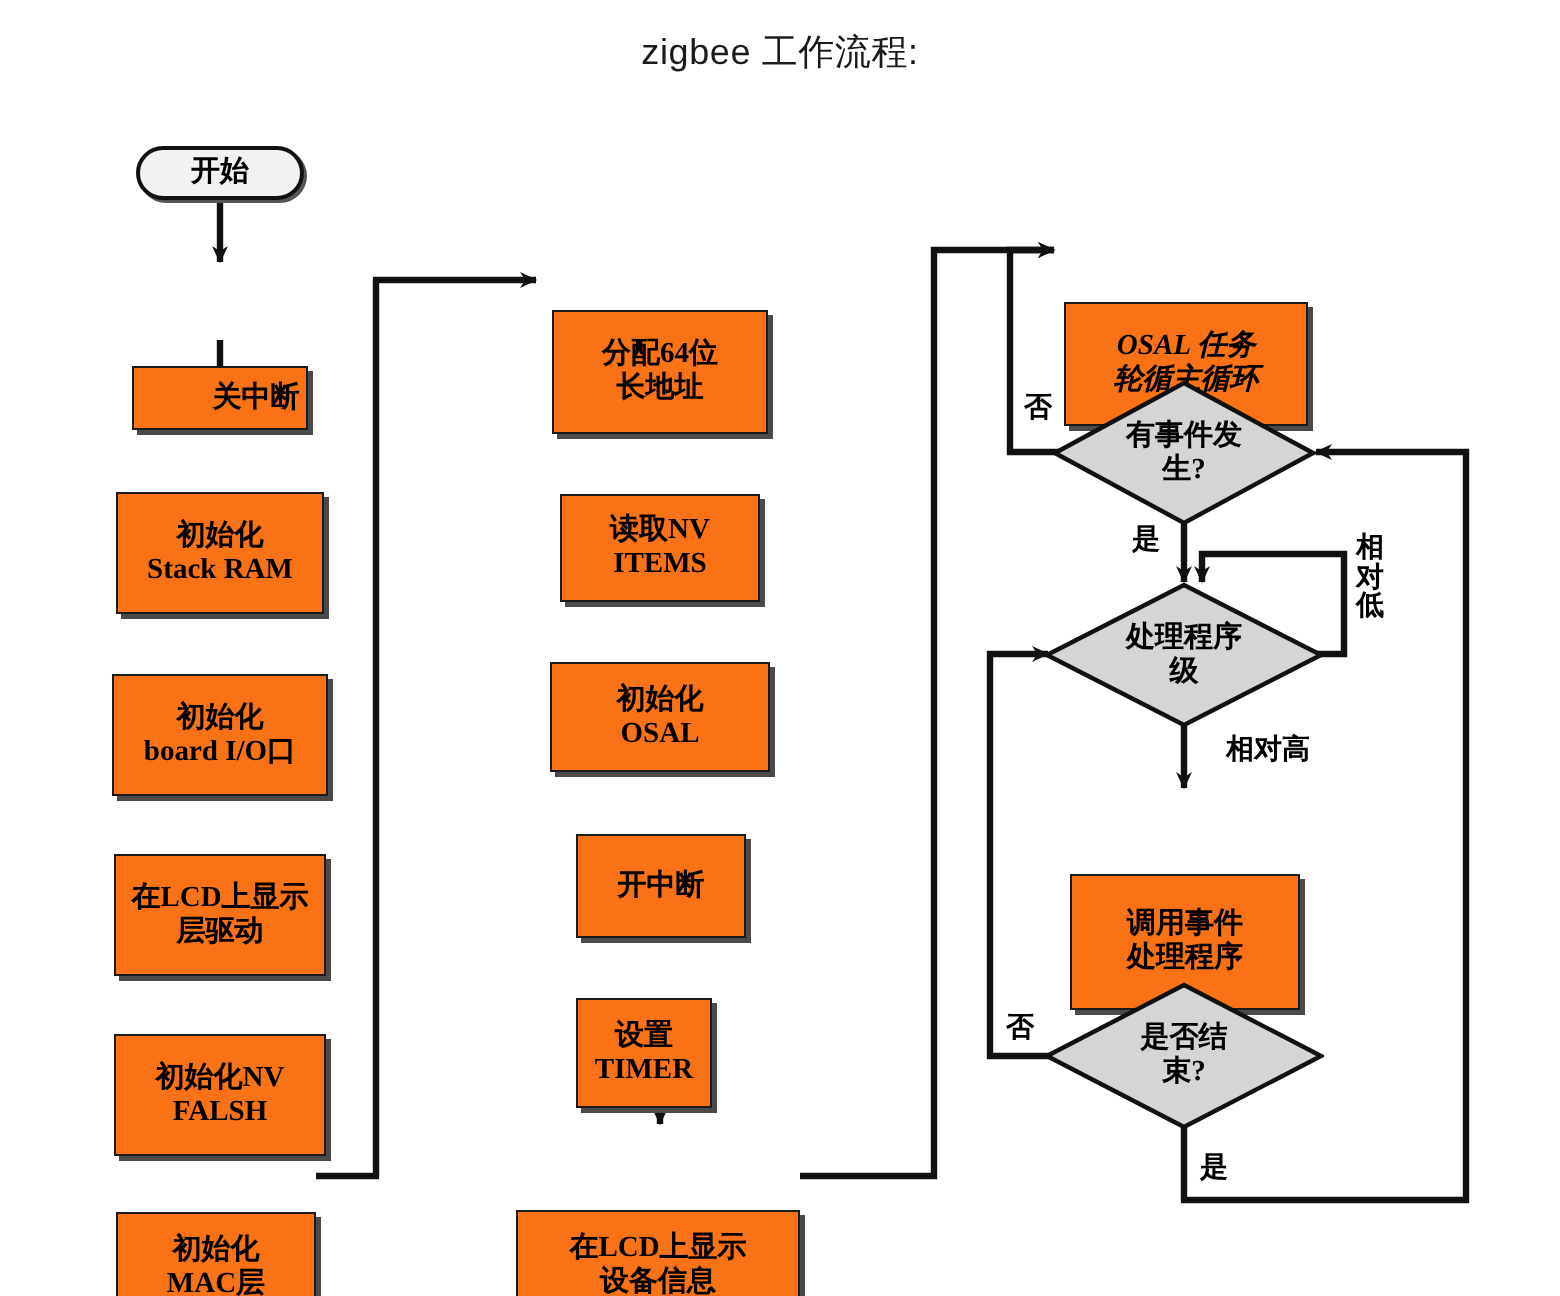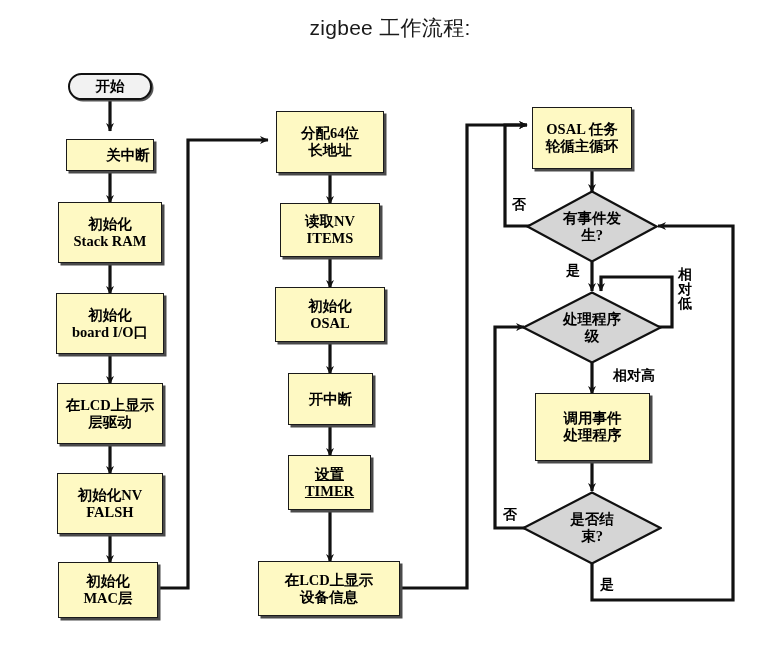--- a/index.html
+++ b/index.html
@@ -13,21 +13,21 @@
     font-family: "Liberation Sans", "DejaVu Sans", sans-serif;
     overflow: hidden;
     position: relative;
   }
   #page-title {
     position: absolute;
     top: 14px;
     left: 0;
     width: 780px;
     text-align: center;
-    font-size: 21px;
+    font-size: 18px;
     color: #1a1a1a;
     letter-spacing: 0.3px;
   }
   #flow-canvas {
     position: absolute;
     top: 0;
     left: 0;
     width: 780px;
     height: 648px;
   }
@@ -40,23 +40,24 @@
     justify-content: center;
     text-align: center;
     color: #000;
     font-family: "Liberation Serif", "DejaVu Serif", serif;
     font-weight: bold;
     font-size: 14.5px;
     line-height: 1.14;
     z-index: 5;
   }
   .node.process {
-    background: #fef9c3;
+    background: #f97316;
     border: 1.6px solid #1a1a1a;
     box-shadow: 2.5px 2.5px 0 0 #4a4a4a;
+    margin-top: 44px;
   }
   .node.terminator {
     background: #f2f2f2;
     border: 2px solid #111;
     border-radius: 26px;
     box-shadow: 1.5px 1.5px 0 0 #555;
     align-items: center;
   }
   .node.decision {
     background: transparent;
@@ -178,31 +179,31 @@
 
 <div class="node process" style="left:275px; top:287px; width:110px; height:55px;">
   <span class="lines">初始化
 OSAL</span>
 </div>
 
 <div class="node process" style="left:288px; top:373px; width:85px; height:52px;">
   <span class="lines">开中断</span>
 </div>
 
-<div class="node process" style="left:288px; top:455px; width:83px; height:55px;text-decoration:underline;">
+<div class="node process" style="left:288px; top:455px; width:68px; height:55px;">
   <span class="lines">设置
 TIMER</span>
 </div>
 
 <div class="node process" style="left:258px; top:561px; width:142px; height:55px;">
   <span class="lines">在LCD上显示
 设备信息</span>
 </div>
 
-<div class="node process" style="left:532px; top:107px; width:100px; height:62px;">
+<div class="node process" style="left:532px; top:107px; width:122px; height:62px;font-style:italic;">
   <span class="lines">OSAL 任务
 轮循主循环</span>
 </div>
 
 <div class="node decision" style="left:526px; top:190px; width:132px; height:73px;">
   <svg class="dia-shape" viewBox="0 0 132 73" preserveAspectRatio="none">
     <polygon points="66,1.5 130.5,36.5 66,71.5 1.5,36.5" fill="#d5d5d5" stroke="#111" stroke-width="2.2"></polygon>
   </svg>
   <span class="lines">有事件发
 生?</span>

